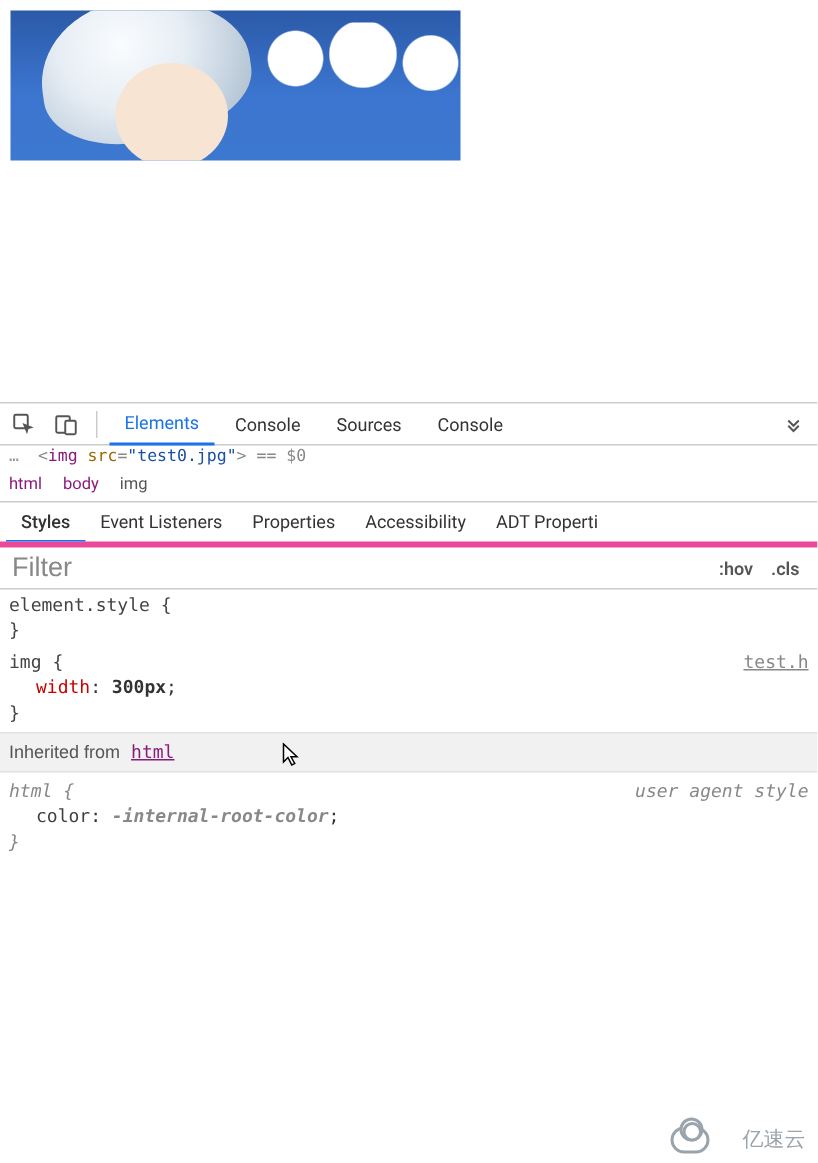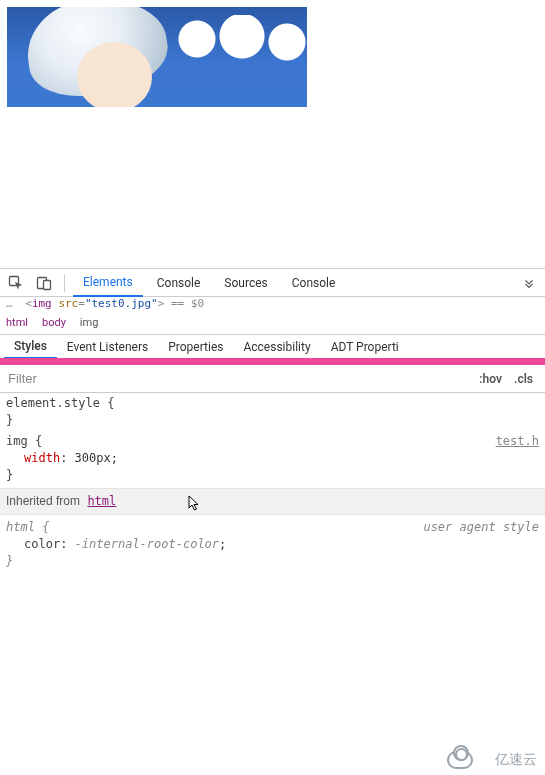--- a/index.html
+++ b/index.html
@@ -121,21 +121,21 @@
     padding:0 6px;
     gap:14px;
     font-size:11px;
   }
   .crumbs .crumb { color:#8a1b7c; }
   .crumbs .crumb.dim { color:#555; }
 
   
   .sub-tabs {
     height:30px;
-    border-bottom:7px solid #ec4899;
+    border-bottom:4px solid #ec4899;
     display:flex;
     align-items:center;
     padding:0 4px;
     gap:0;
     font-size:12px;
     color:#333;
     overflow:hidden;
     white-space:nowrap;
   }
   .sub-tabs .stab {
@@ -156,21 +156,21 @@
     border-bottom:1px solid #ccc;
     display:flex;
     align-items:center;
     padding:0 6px;
     font-size:12px;
     color:#888;
   }
   .filter-row input {
     border:none;
     outline:none;
-    font-size:13px;
+    font-size:18px;
     color:#333;
     flex:0 0 auto;
     width:120px;
     background:transparent;
   }
   .filter-row input::placeholder { color:#888; }
   .filter-row .spacer { flex:1; }
   .filter-row .pill {
     padding:0 6px;
     color:#555;
@@ -182,21 +182,21 @@
     font-family: Menlo, Consolas, monospace;
     font-size:12px;
     line-height:17px;
     padding:2px 6px 0 6px;
   }
   .rule { margin-bottom:4px; position:relative; }
   .rule .selector { color:#444; }
   .rule .brace { color:#444; }
   .rule .decl { padding-left:18px; }
   .rule .prop { color:#c80000; }
-  .rule .val { color:#333; }
+  .rule .val { color:#333;font-weight:bold; }
   .rule .srcfile {
     position:absolute; right:0; top:0;
     color:#888;
     text-decoration:underline;
     font-size:12px;
   }
   .rule.ua .selector, .rule.ua .brace, .rule.ua .val { color:#888; font-style:italic; }
   .rule.ua .prop { color:#404040; }
   .rule.ua .val { font-style:italic; }
   .rule.ua .uatag {

